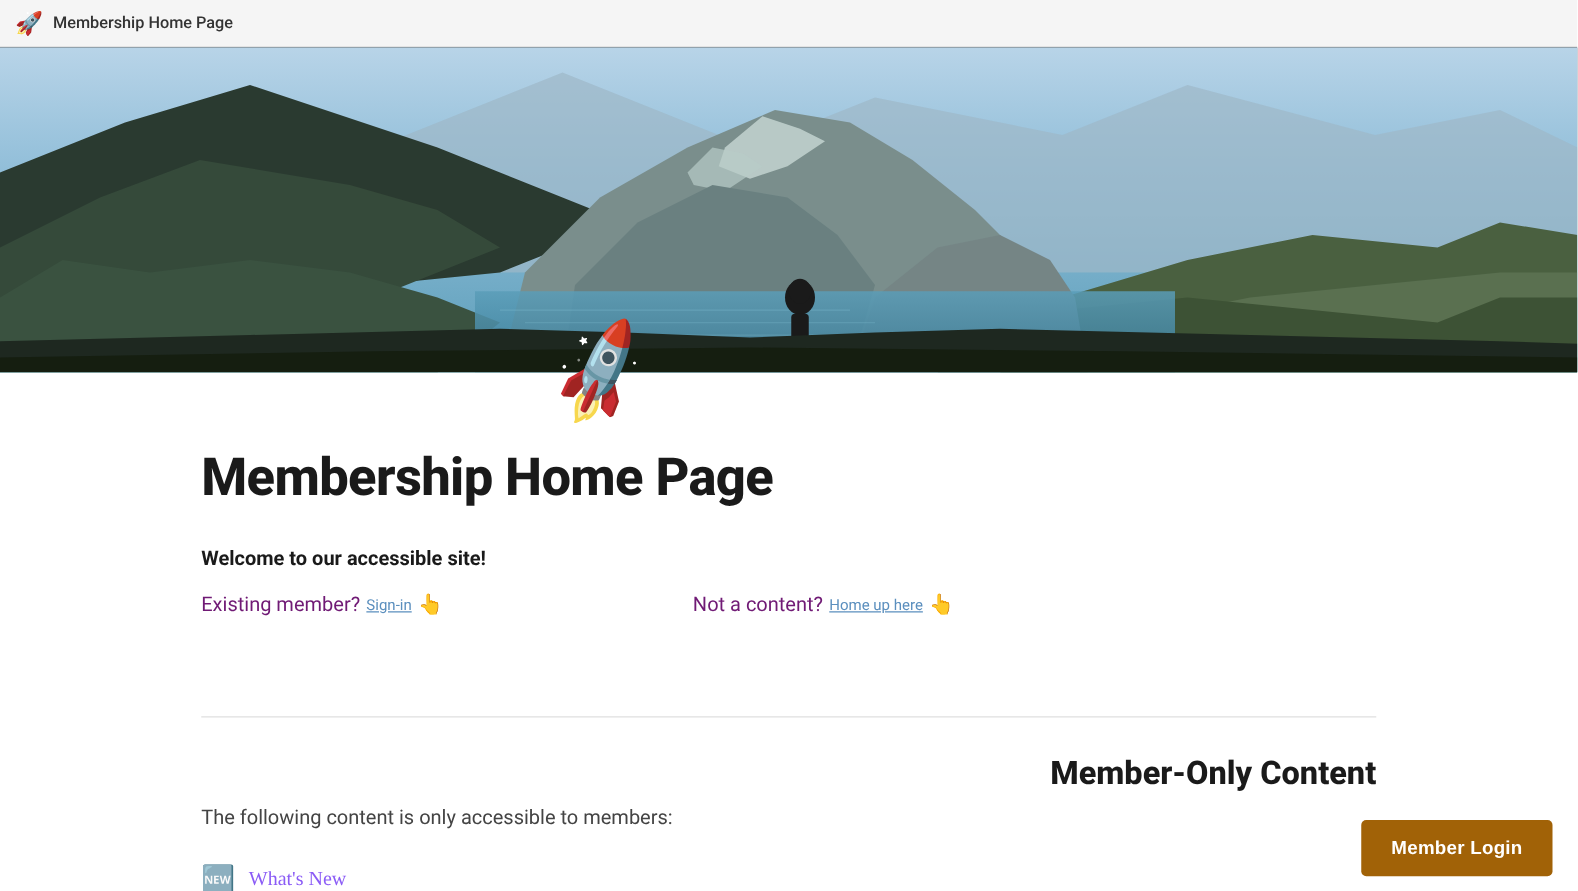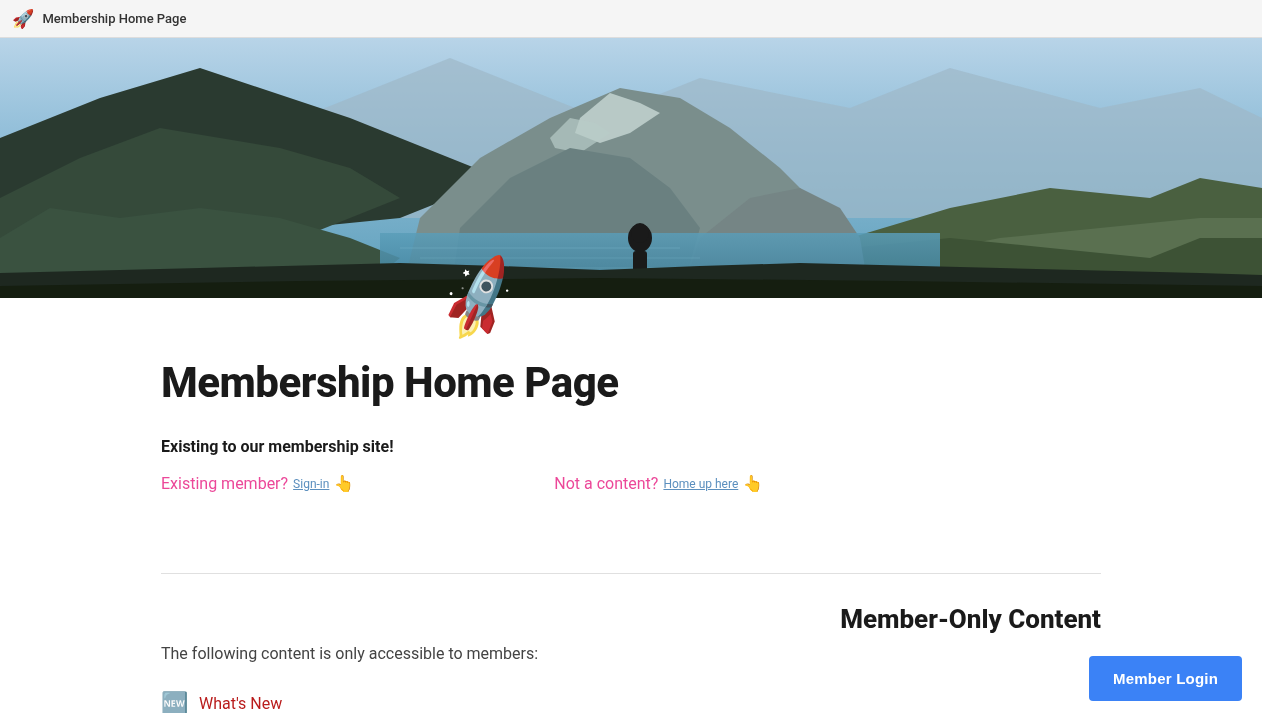--- a/index.html
+++ b/index.html
@@ -116,21 +116,21 @@
 
     .member-link-group {
       display: flex;
       align-items: center;
       gap: 5px;
       margin-right: 200px;
     }
 
     .member-link-group span.label-text {
       font-size: 16px;
-      color: #ec4899;
+      color: #701a75;
     }
 
     .member-link-group a {
       font-size: 12px;
       color: #5b8fbe;
       text-decoration: underline;
       cursor: pointer;
     }
 
     .member-link-group .emoji {
@@ -176,37 +176,38 @@
       font-size: 16px;
     }
 
     .content-link-item .item-icon {
       font-size: 22px;
       width: 28px;
       text-align: center;
     }
 
     .content-link-item a {
-      color: #b91c1c;
+      color: #8b5cf6;
       text-decoration: none;
       font-size: 16px;
       cursor: pointer;
+      font-family: Liberation Serif, serif;
     }
 
     
     .bottom-bar {
       position: fixed;
       bottom: 0;
       right: 0;
       padding: 12px 20px;
       z-index: 100;
     }
 
     .member-login-btn {
-      background: #3b82f6;
+      background: #a16207;
       color: #fff;
       border: none;
       padding: 14px 24px;
       font-size: 15px;
       font-weight: 600;
       border-radius: 4px;
       cursor: pointer;
       letter-spacing: 0.2px;
     }
   </style>
@@ -286,21 +287,21 @@
 
 <div class="content-area">
 
   <div class="rocket-container">
     <span class="rocket-emoji">🚀</span>
   </div>
 
   <div class="page-title-section">
     <h1 class="page-title">Membership Home Page</h1>
 
-    <p class="welcome-text">Existing to our membership site!</p>
+    <p class="welcome-text">Welcome to our accessible site!</p>
 
     <div class="member-links-row">
       <div class="member-link-group">
         <span class="label-text">Existing member?</span>
         <a>Sign-in</a>
         <span class="emoji">👆</span>
       </div>
 
       <div class="member-link-group">
         <span class="label-text">Not a content?</span>

